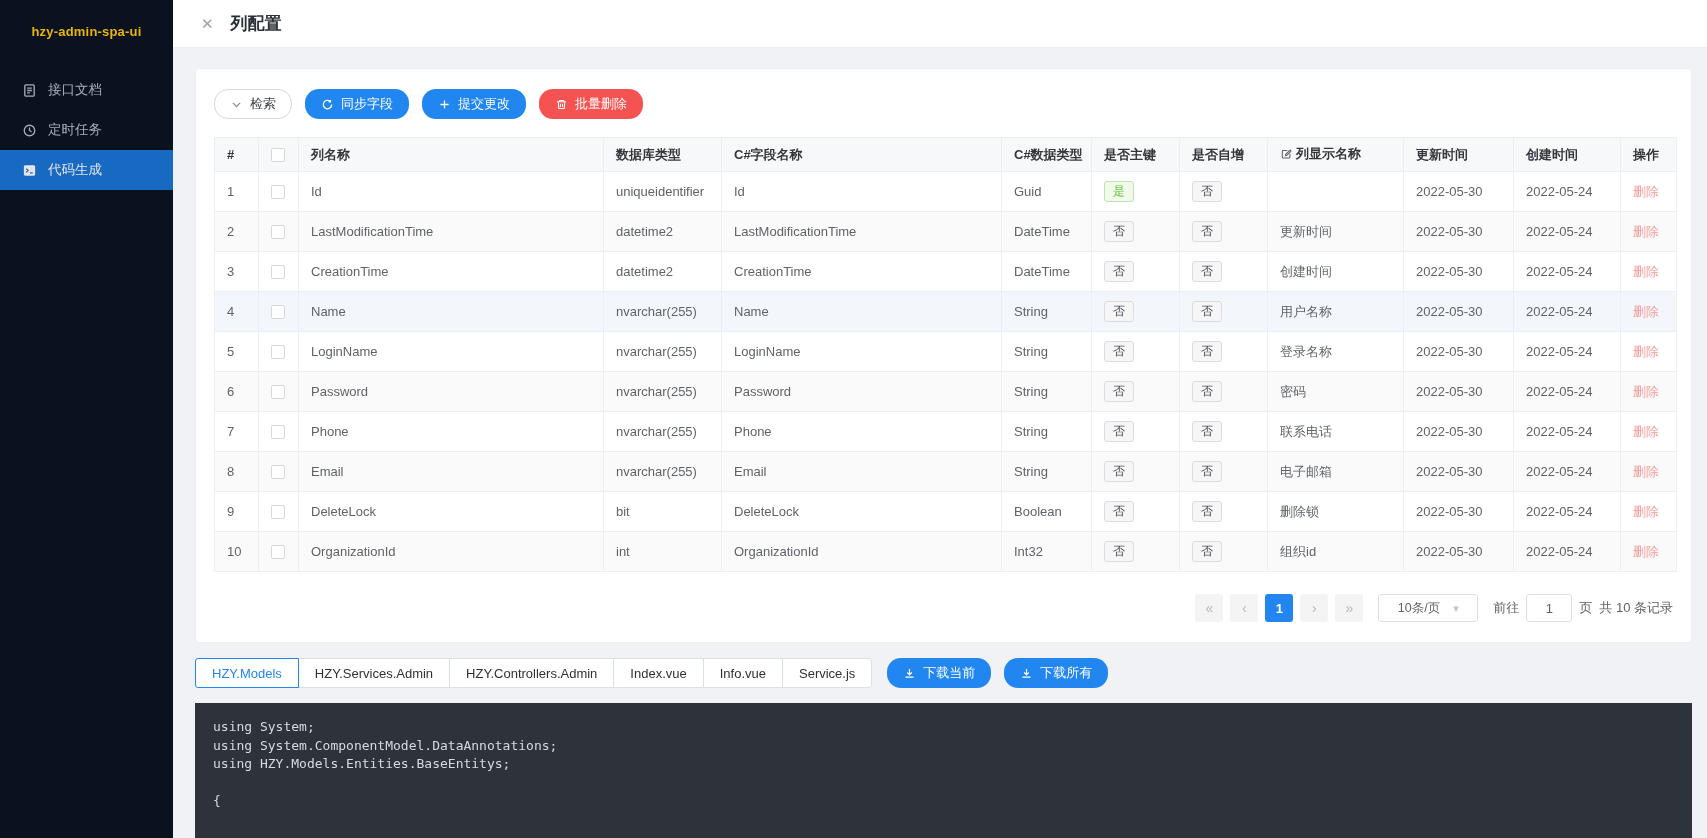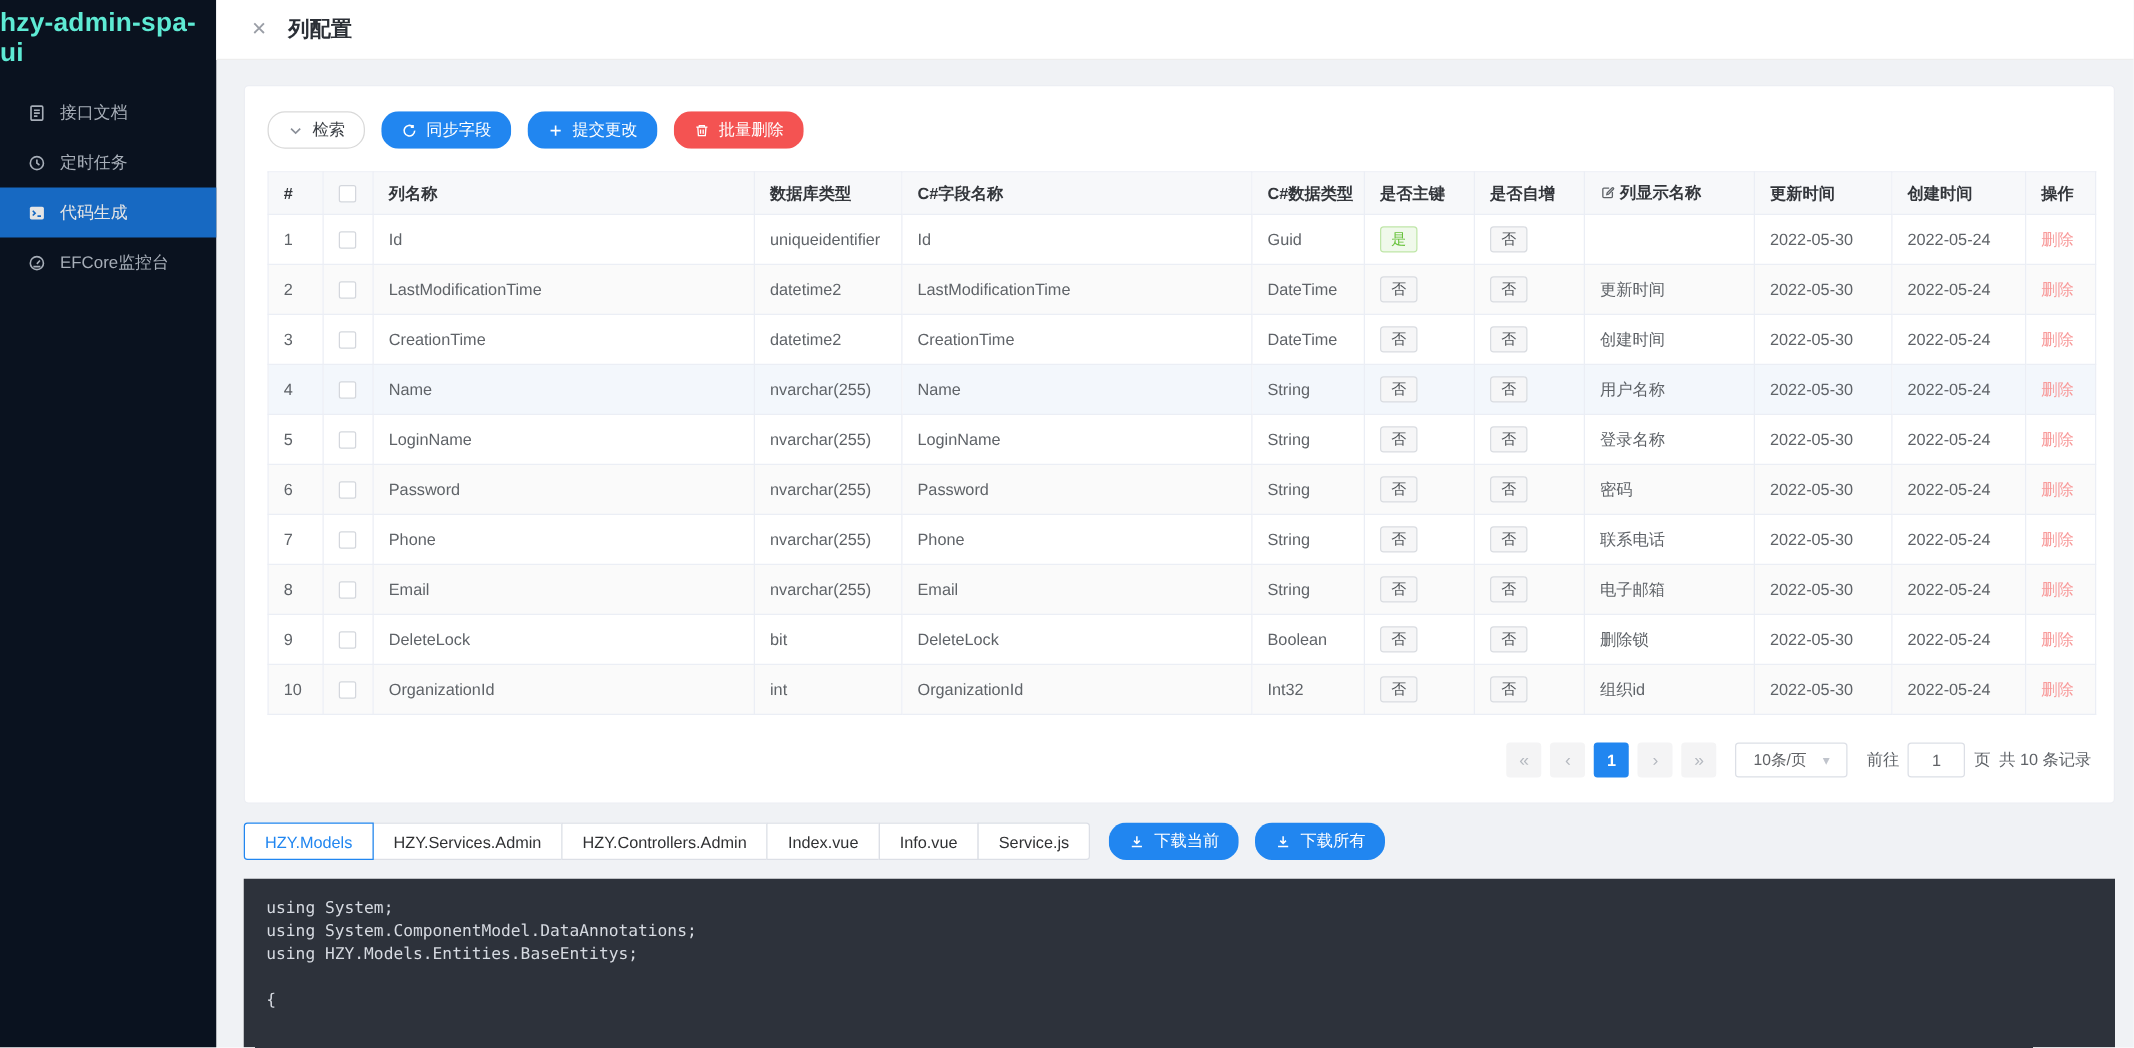--- a/index.html
+++ b/index.html
@@ -6,21 +6,21 @@
   html,body { margin:0; padding:0; }
   body {
     width:1707px; height:838px; overflow:hidden;
     background:#f0f2f5;
     font-family:"Liberation Sans","DejaVu Sans",sans-serif;
     font-size:13px; color:#606266;
     display:flex;
   }
   
   .sidebar { flex:0 0 173px; background:#0a121f; color:#a7aeb8; display:flex; flex-direction:column; }
-  .logo { height:62px; display:flex; align-items:center; justify-content:center; color:#5eead4; font-weight:bold; font-size:21px; letter-spacing:.2px; }
+  .logo { height:62px; display:flex; align-items:center; justify-content:center; color:#eab308; font-weight:bold; font-size:13px; letter-spacing:.2px; }
   .nav { margin-top:8px; }
   .nav-item { height:40px; display:flex; align-items:center; gap:11px; padding:0 22px; font-size:13.5px; cursor:pointer; }
   .nav-item.active { background:#1769c2; color:#e5e5e5; }
   .nav-item .ic { display:flex; width:15px; height:15px; }
   .nav-item svg { width:15px; height:15px; }
   
   .main { flex:1; display:flex; flex-direction:column; min-width:0; }
   .topbar { height:48px; flex:0 0 48px; background:#fff; border-bottom:1px solid #ededed; display:flex; align-items:center; padding:0 28px; gap:17px; }
   .close-x { color:#9a9ea6; font-size:15px; cursor:pointer; line-height:1; }
   .page-title { color:#2b2f36; font-size:17px; font-weight:bold; }
@@ -45,21 +45,21 @@
   .th-edit svg { width:13px; height:13px; color:#5f6368; }
   input[type=checkbox] { appearance:none; -webkit-appearance:none; width:14px; height:14px; border:1px solid #d4d7dd; border-radius:2px; background:#fff; margin:0; vertical-align:middle; cursor:pointer; }
   .tag { display:inline-block; padding:3px 8px; font-size:12px; line-height:1.15; border-radius:3px; border:1px solid; }
   .tag-info { background:#f6f6f7; border-color:#d9dce1; color:#4e5257; }
   .tag-success { background:#f0f9eb; border-color:#bfe6a8; color:#67c23a; }
   .del { color:#f89a9a; cursor:pointer; }
   
   .pager { display:flex; justify-content:flex-end; align-items:center; margin-top:22px; gap:7px; color:#5f6368; font-size:13px; }
   .pg-btn { min-width:28px; height:28px; padding:0 4px; border-radius:3px; background:#f4f4f5; color:#b4b8bf; display:flex; align-items:center; justify-content:center; font-size:14px; cursor:pointer; }
   .pg-btn.current { background:#2186f0; color:#fff; font-weight:bold; font-size:13px; }
-  .pg-select { width:90px; height:28px; border:1px solid #dcdfe6; border-radius:3px; display:flex; align-items:center; justify-content:center; gap:13px; font-size:12.5px; color:#606266; margin-left:8px; cursor:pointer; background:#fff; }
+  .pg-select { width:100px; height:28px; border:1px solid #dcdfe6; border-radius:3px; display:flex; align-items:center; justify-content:center; gap:13px; font-size:12.5px; color:#606266; margin-left:8px; cursor:pointer; background:#fff; }
   .caret { color:#c0c4cc; font-size:11px; }
   .pg-goto { margin-left:8px; }
   .pg-input { width:46px; height:28px; border:1px solid #dcdfe6; border-radius:3px; text-align:center; font-size:13px; color:#606266; font-family:inherit; }
   
   .tabs-row { display:flex; align-items:center; margin-top:15px; flex:0 0 auto; }
   .tab { height:30px; padding:0 16px; border:1px solid #dcdfe6; background:#fff; display:flex; align-items:center; font-size:13px; color:#303133; margin-left:-1px; cursor:pointer; position:relative; }
   .tab:first-child { border-radius:3px 0 0 3px; margin-left:0; }
   .tab.last { border-radius:0 3px 3px 0; }
   .tab.active { border-color:#2186f0; color:#2186f0; z-index:2; }
   .tabs-row .btn-primary { margin-left:15px; }
@@ -93,29 +93,20 @@
       <span>定时任务</span>
     </div>
     <div class="nav-item active">
       <span class="ic">
         <svg viewBox="0 0 16 16">
             <rect x="2" y="2.5" width="12" height="11" rx="1.5" fill="currentColor"></rect>
             <path d="M4.5 6l2 2-2 2M8.5 10.5h3" fill="none" stroke="#1769c2" stroke-width="1.4"></path>
           </svg>
       </span>
       <span>代码生成</span>
-    </div>
-    <div class="nav-item">
-      <span class="ic">
-        <svg viewBox="0 0 16 16" fill="none" stroke="currentColor" stroke-width="1.4">
-            <circle cx="8" cy="8" r="5.6"></circle>
-            <path d="M8 8.6l2.6-2.8M5 11h6"></path>
-          </svg>
-      </span>
-      <span>EFCore监控台</span>
     </div>
   </nav>
 </aside>
 
 <div class="main">
   <div class="topbar">
     <span class="close-x">✕</span>
     <span class="page-title">列配置</span>
   </div>
 

